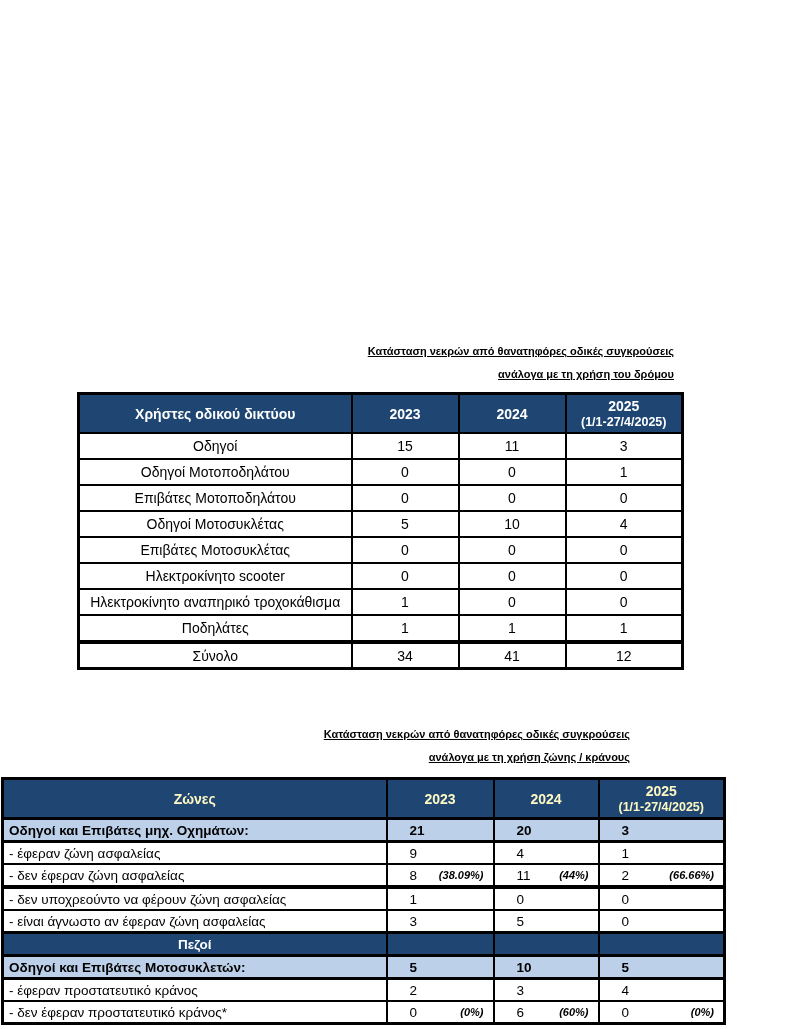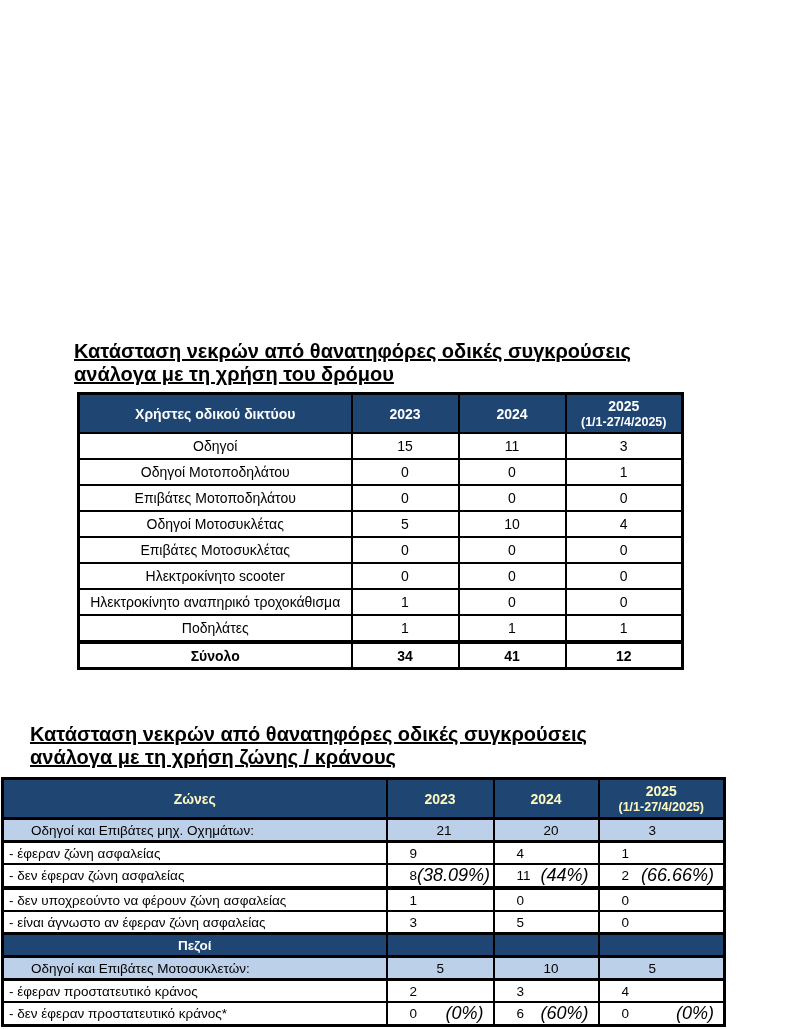--- a/index.html
+++ b/index.html
@@ -1,49 +1,49 @@
 <!DOCTYPE html>
 <html style="--header-bg: #1f4672; --band-bg: #bdd0e9;"><head>
 <meta charset="utf-8">
 <style>
   html,body { margin:0; padding:0; background:#ffffff; }
   #page {
     position:relative; width:800px; height:1029px; background:#fff;
     font-family:"Liberation Sans", sans-serif; color:#000;
     overflow:hidden;
   }
-  .doc-title { position:absolute; text-align:left; font-weight:bold; font-size:20px; line-height:23px; }
+  .doc-title { position:absolute; text-align:right; font-weight:bold; font-size:11px; line-height:23px; }
   .doc-title .tline { display:block; }
   .doc-title .tline span { text-decoration:underline; }
 
   table.dtable { position:absolute; border-collapse:collapse; table-layout:fixed; background:#fff; }
   table.dtable td, table.dtable th { border:2px solid #000; padding:0; overflow:hidden; white-space:nowrap; }
 
   
   #table1 { left:77px; top:392px; width:604px; border:3px solid #000; }
   #table1 th { height:37px; background:var(--header-bg,#1f4672); color:#fff; font-weight:bold;
                font-size:14px; text-align:center; vertical-align:middle; line-height:16px; }
   #table1 td { height:24px; text-align:center; font-size:14px; vertical-align:middle; }
-  #table1 tr.total-row td { font-weight:bold; border-top:4px solid #000; height:23px; }
+  #table1 tr.total-row td { font-weight:normal; border-top:4px solid #000; height:23px; }
 
   
   #table2 { left:1px; top:777px; width:722px; border:3px solid #000; }
   #table2 th { height:37px; background:var(--header-bg,#1f4672); color:#fef9c3; font-weight:bold;
                font-size:14px; text-align:center; vertical-align:middle; line-height:16px; }
   #table2 td { height:20px; font-size:13.5px; vertical-align:middle; }
   #table2 td.lbl { text-align:left; padding-left:5px; }
-  #table2 tr.band td { background:var(--band-bg,#bdd0e9); font-weight:normal;padding-left:27px; }
+  #table2 tr.band td { background:var(--band-bg,#bdd0e9); font-weight:bold; }
   #table2 tr.band { border-top:3px solid #000; border-bottom:3px solid #000; }
   #table2 tr.dark td { background:var(--header-bg,#1f4672); }
   #table2 tr.dark td.lbl { color:#fff; font-weight:bold; text-align:center; padding-left:0; }
   #table2 tr.dark { border-top:3px solid #000; border-bottom:3px solid #000; }
   #table2 tr.thick-bottom td { border-bottom:4px solid #000; }
   .cellflex { display:flex; justify-content:space-between; align-items:center; }
   .cellflex .num { margin-left:22px; }
-  .cellflex .pct { font-style:italic; margin-right:9px; font-size:18px; font-weight:normal; }
+  .cellflex .pct { font-style:italic; margin-right:9px; font-size:11px; font-weight:bold; }
   .year2-sub { font-size:12.5px; display:block; }
 </style>
 </head>
 <body>
 
 <div id="page">
 
   <div class="doc-title" id="title1" style="left:74px; top:340px; width:600px;">
     <span class="tline"><span>Κατάσταση νεκρών από θανατηφόρες οδικές συγκρούσεις</span></span>
     <span class="tline"><span>ανάλογα με τη χρήση του δρόμου</span></span>

